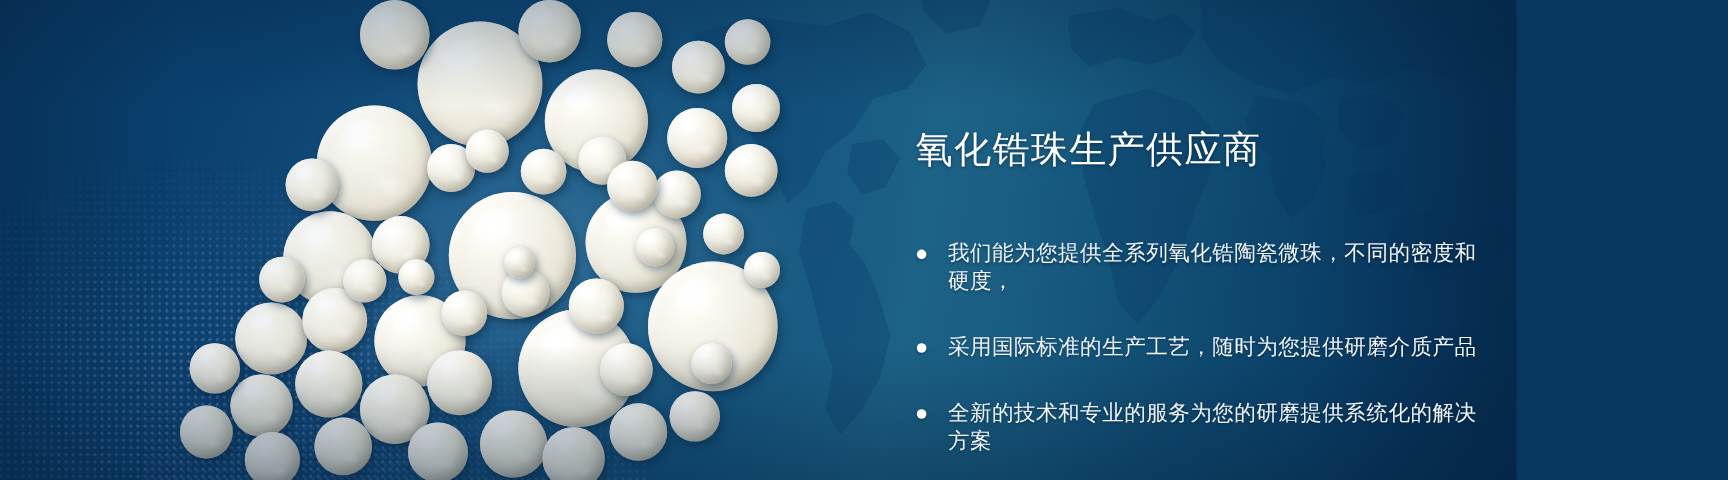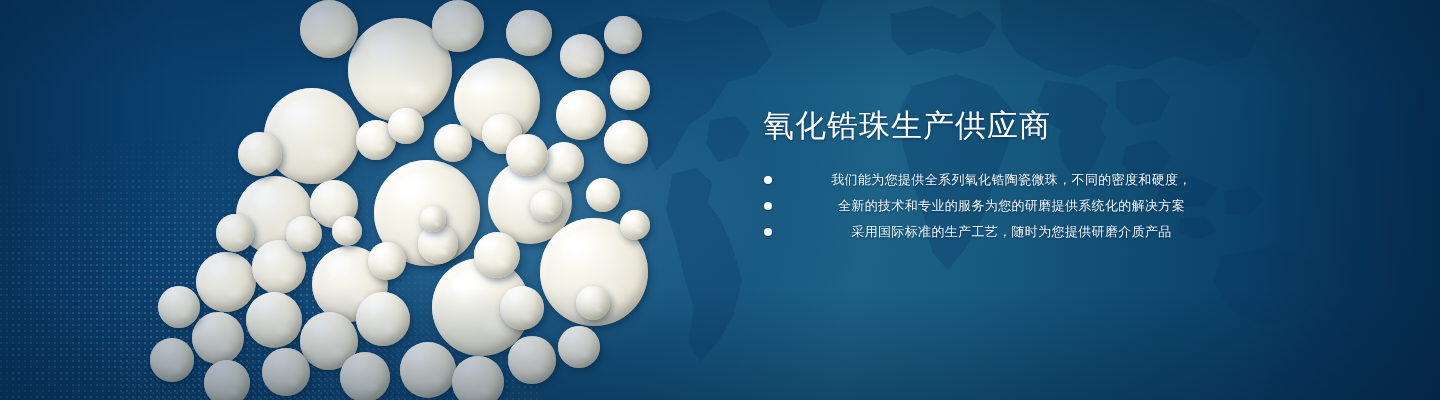--- a/index.html
+++ b/index.html
@@ -6,25 +6,24 @@
     margin: 0;
     padding: 0;
     background: #07365e;
   }
   body {
     font-family: "DejaVu Sans", "Liberation Sans", sans-serif;
   }
 
   .banner {
     position: relative;
-    width: 1440px;
+    width: 1264px;
     height: 400px;
     overflow: hidden;
     background: #404040;
-    text-align: center;
   }
 
   
   .bg-base {
     position: absolute;
     inset: 0;
     background: linear-gradient(100deg,
         #0a4171 0%,
         #0b4473 16%,
         #0e4a78 33%,
@@ -172,25 +171,26 @@
     top: 168px;
     width: 470px;
     list-style: none;
     margin: 0;
     padding: 0;
   }
   .bullet {
     position: relative;
     padding-left: 27px;
     margin-bottom: 3px;
-    font-size: 13px;
+    font-size: 18px;
     line-height: 23px;
     color: #f2f6fa;
     letter-spacing: 0.35px;
     text-shadow: 0 1px 2px rgba(2,26,50,0.5);
+    margin-top: 32px;
   }
   .bullet .dot {
     position: absolute;
     left: 1px;
     top: 8px;
     width: 8px;
     height: 8px;
     border-radius: 50%;
     background: #ffffff;
     box-shadow: 0 1px 2px rgba(2,26,50,0.5);
@@ -305,22 +305,22 @@
   <div class="content">
     <h1 class="headline">氧化锆珠生产供应商</h1>
 
     <ul class="bullets">
       <li class="bullet">
         <span class="dot"></span>
         <span>我们能为您提供全系列氧化锆陶瓷微珠，不同的密度和硬度，</span>
       </li>
       <li class="bullet">
         <span class="dot"></span>
-        <span>全新的技术和专业的服务为您的研磨提供系统化的解决方案</span>
+        <span>采用国际标准的生产工艺，随时为您提供研磨介质产品</span>
       </li>
       <li class="bullet">
         <span class="dot"></span>
-        <span>采用国际标准的生产工艺，随时为您提供研磨介质产品</span>
+        <span>全新的技术和专业的服务为您的研磨提供系统化的解决方案</span>
       </li>
     </ul>
   </div>
 
 </div>
 
 </body></html>

